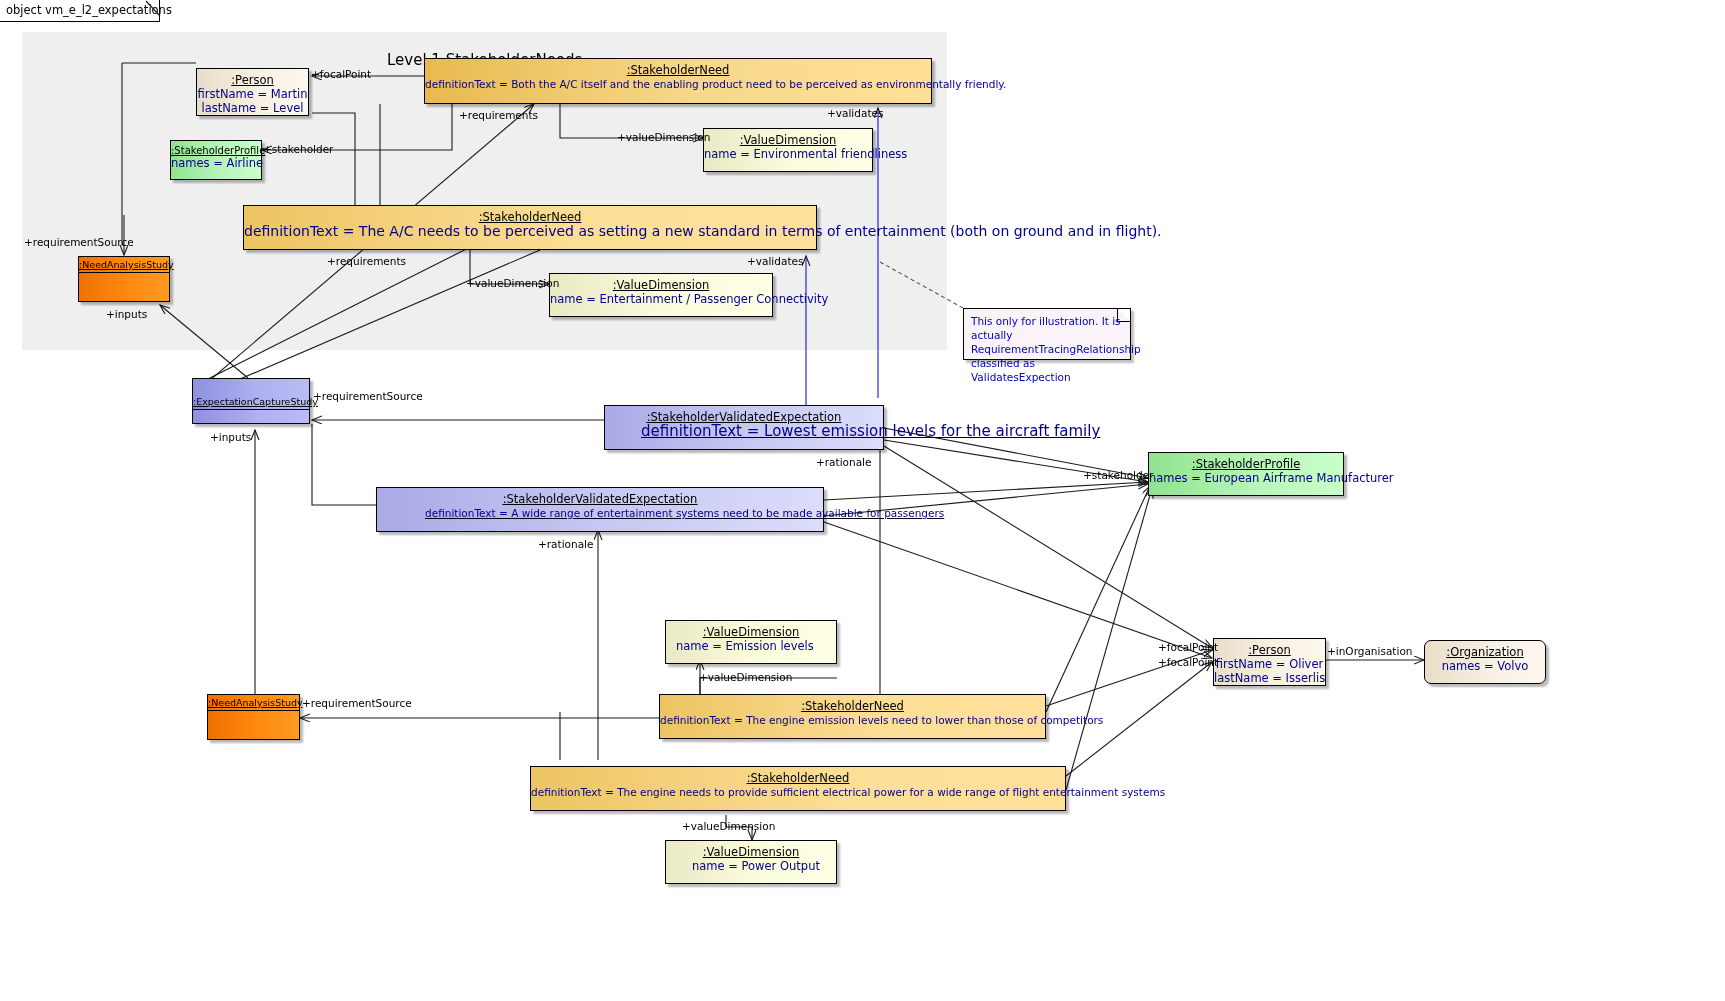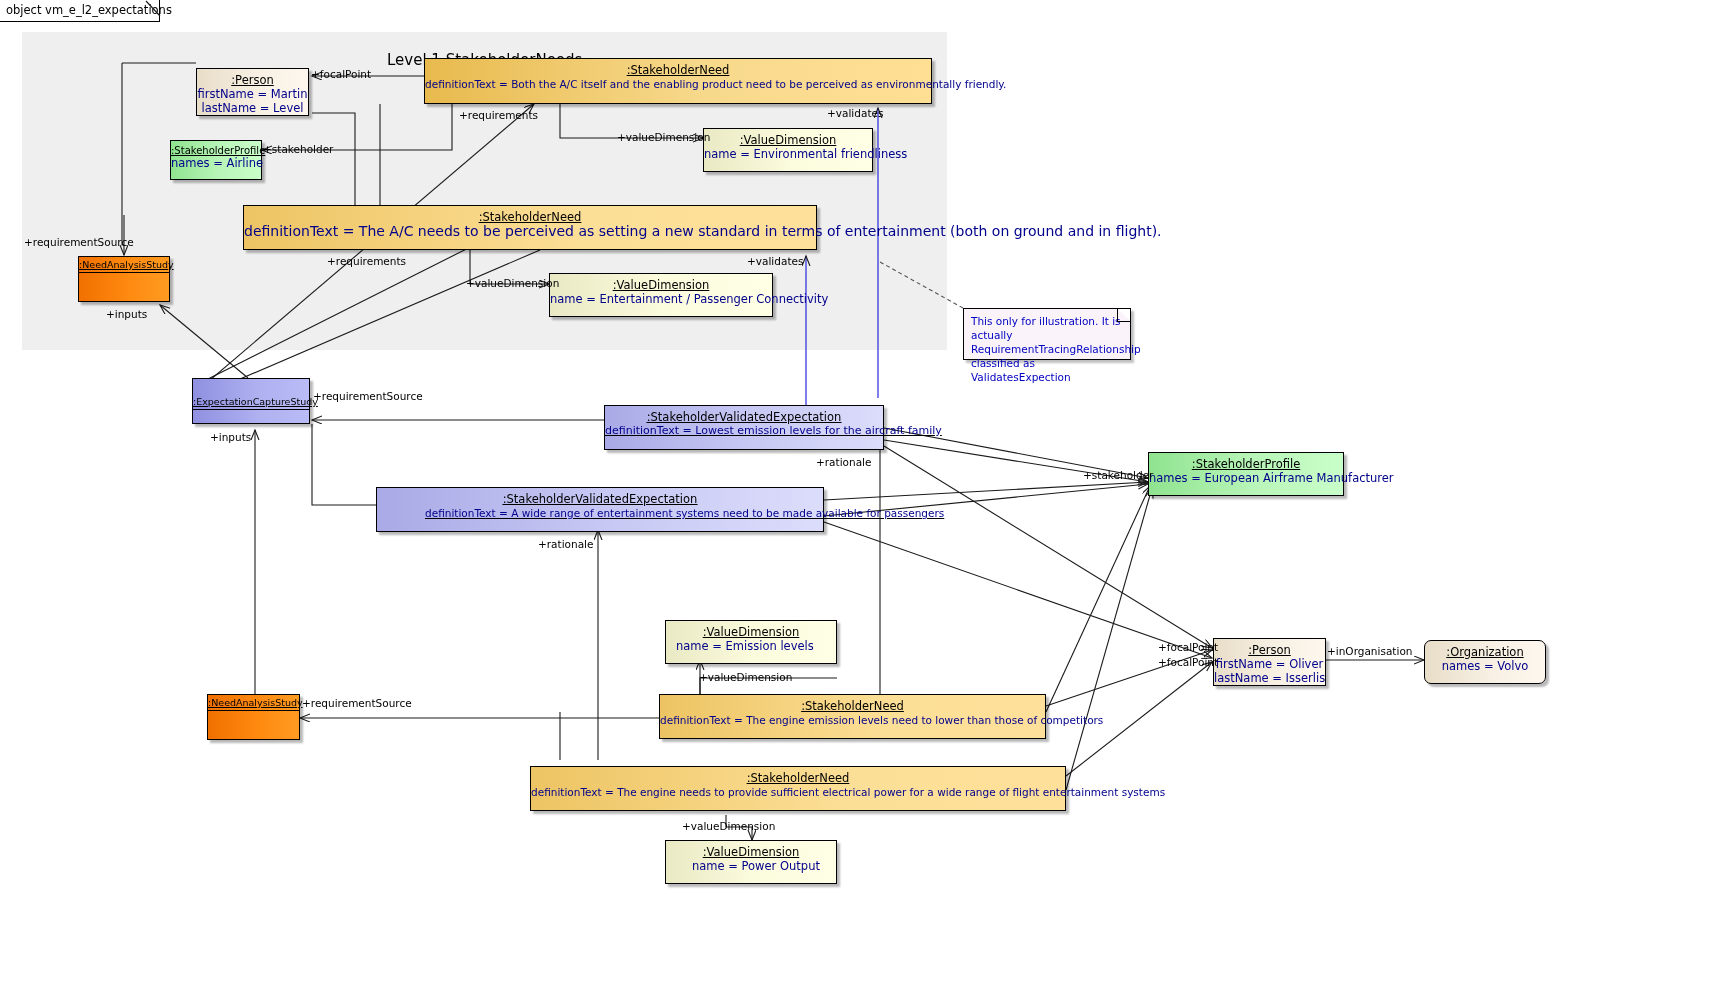--- a/index.html
+++ b/index.html
@@ -186,21 +186,21 @@
     <div class="divider" style="margin-top:2px;"></div>
   </div>
 
   <div class="obj c-study-b compart" style="left:192px;top:378px;width:118px;height:46px;">
     <div class="title" style="font-size:9.5px;padding-top:17px;">:ExpectationCaptureStudy</div>
     <div class="divider" style="margin-top:2px;"></div>
   </div>
 
   <div class="obj c-expect" style="left:604px;top:405px;width:280px;height:45px;">
     <div class="title">:StakeholderValidatedExpectation</div>
-    <div class="slot" style="font-size:11px;">definitionText = Lowest emission levels for the aircraft family</div>
+    <div class="slot" style="font-size:15px;margin-left:36px;">definitionText = Lowest emission levels for the aircraft family</div>
   </div>
 
   <div class="obj c-expect" style="left:376px;top:487px;width:448px;height:45px;">
     <div class="title">:StakeholderValidatedExpectation</div>
     <div class="slot" style="font-size:10.5px;padding-left:48px;">definitionText = A wide range of entertainment systems need to be made available for passengers</div>
   </div>
 
   <div class="obj c-profile" style="left:1148px;top:452px;width:196px;height:44px;">
     <div class="title">:StakeholderProfile</div>
     <div class="slot">names = European Airframe Manufacturer</div>

